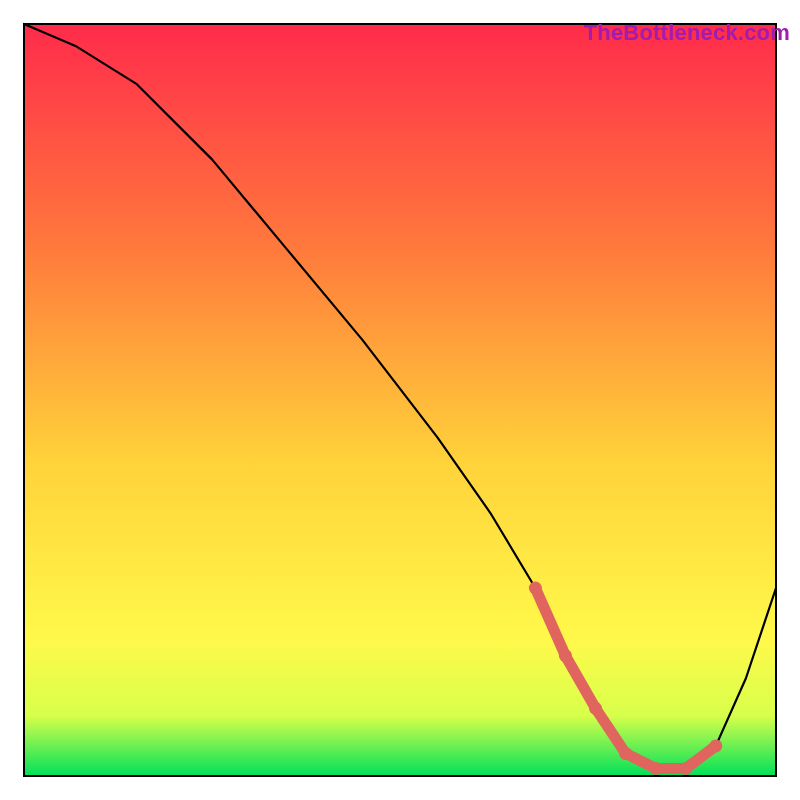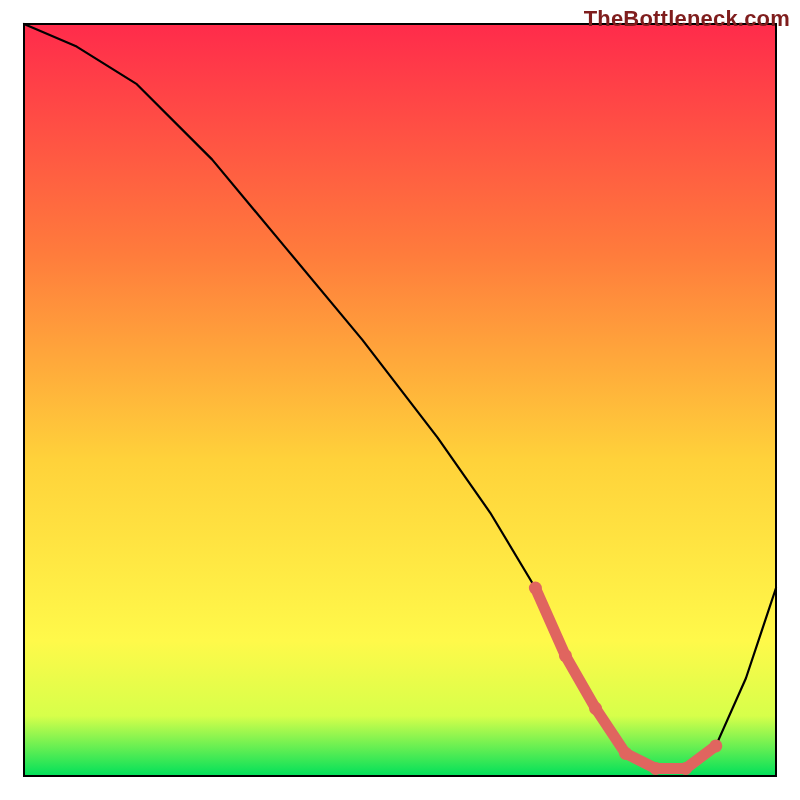--- a/index.html
+++ b/index.html
@@ -16,26 +16,26 @@
     height: 800px;
   }
   svg {
     display: block;
     position: absolute;
     top: 0;
     left: 0;
   }
   .watermark {
     position: absolute;
-    top: 6px;
+    top: 20px;
     right: 10px;
     font-family: Arial, Helvetica, sans-serif;
     font-size: 22px;
     font-weight: 600;
-    color: #7f1d1d;
+    color: #a21caf;
     letter-spacing: 0.2px;
   }
 </style>
 </head>
 <body>
 
 <div class="chart-wrap">
   <svg width="800" height="800" viewBox="0 0 800 800">
     <defs>
       <linearGradient id="bg" x1="0" y1="0" x2="0" y2="1">

